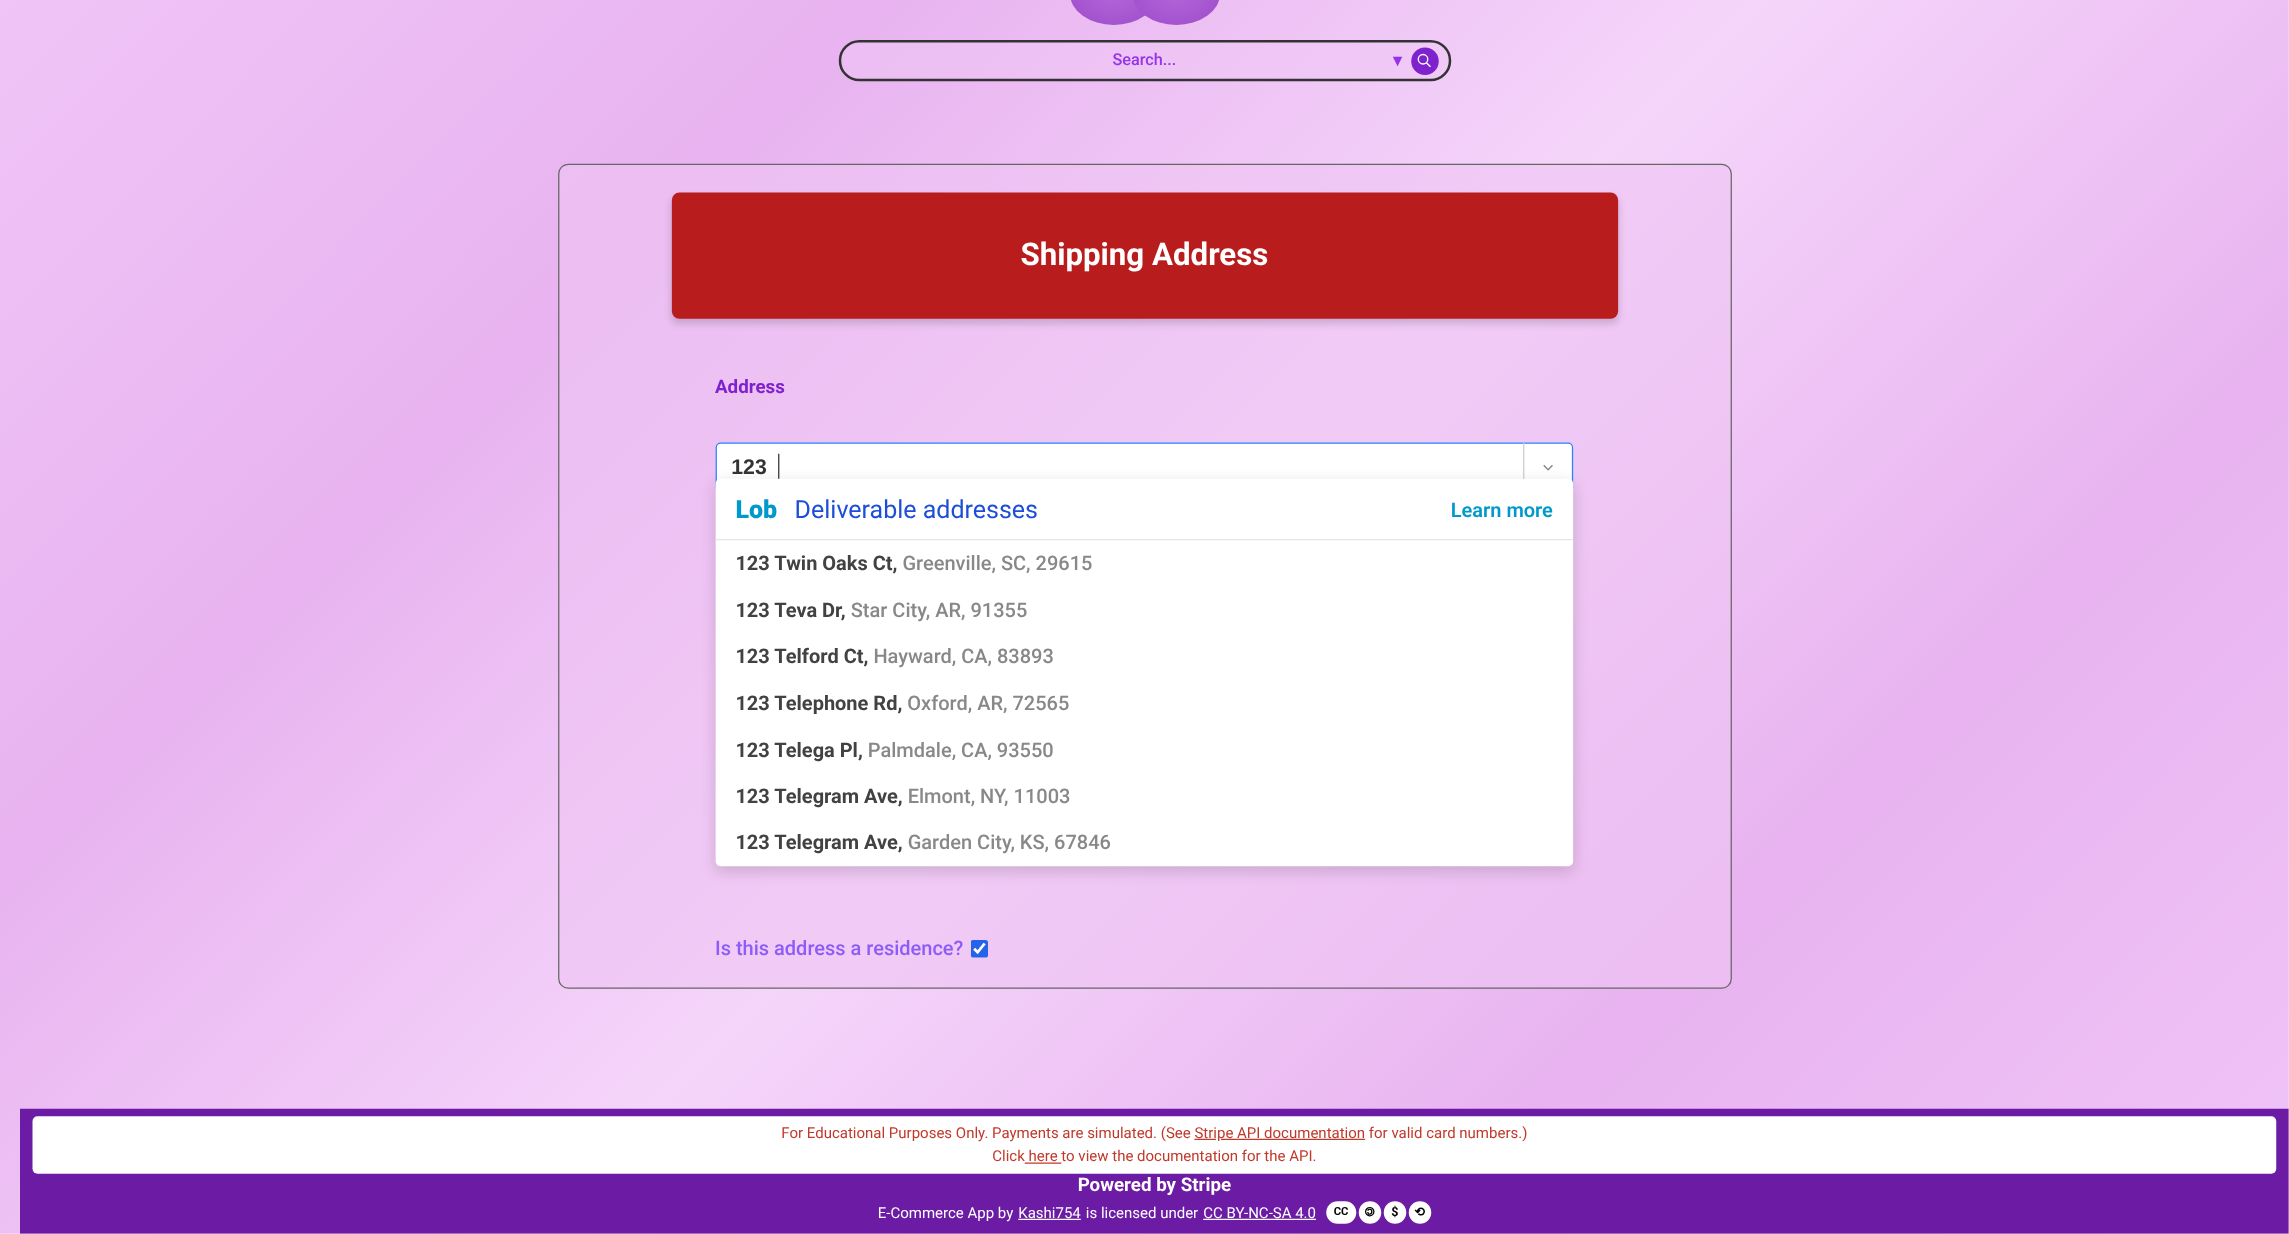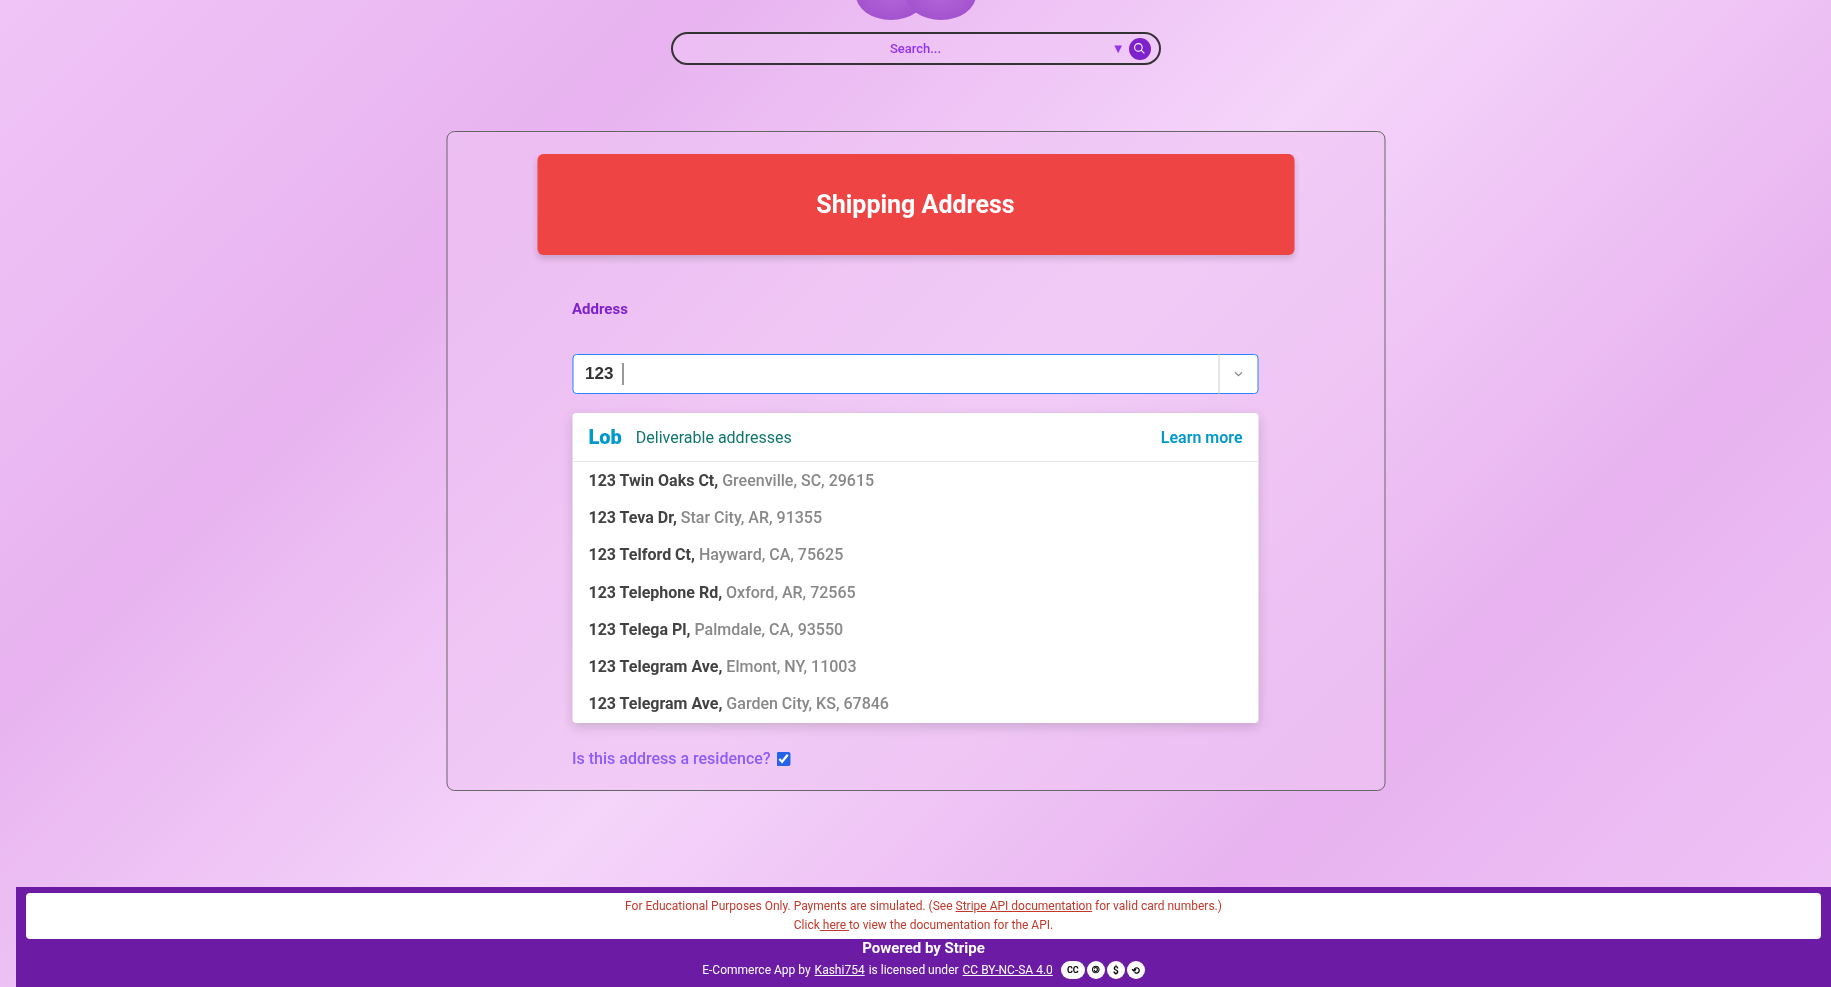--- a/index.html
+++ b/index.html
@@ -102,21 +102,21 @@
       transform: translateX(-50%);
       width: 939px;
       min-height: 660px;
       background: rgba(238, 196, 244, 0.6);
       border: 1px solid #666;
       border-radius: 8px;
       padding: 22px 90px;
     }
     
     .card-header {
-      background: #ef4444;
+      background: #b91c1c;
       color: white;
       padding: 36px 0;
       border-radius: 6px;
       text-align: center;
       font-size: 25px;
       font-weight: 700;
       box-shadow: 0 4px 6px rgba(0,0,0,0.15);
       margin-bottom: 45px;
     }
     
@@ -181,21 +181,21 @@
     .dropdown-arrow svg {
       width: 14px;
       height: 14px;
       stroke: #888;
       fill: none;
       stroke-width: 2;
     }
     
     .suggestions-dropdown {
       position: absolute;
-      top: 59px;
+      top: 29px;
       left: 0;
       right: 0;
       background: white;
       border-radius: 4px;
       box-shadow: 0 4px 12px rgba(0,0,0,0.15);
       overflow: hidden;
       z-index: 10;
     }
     
     .suggestions-inner {
@@ -211,22 +211,22 @@
     }
     
     .lob-logo {
       font-size: 20px;
       font-weight: 900;
       color: #0099cc;
       margin-right: 14px;
     }
     
     .suggestions-subtitle {
-      color: #0f766e;
-      font-size: 16px;
+      color: #1d4ed8;
+      font-size: 20px;
       flex: 1;
     }
     
     .learn-more {
       color: #0099cc;
       font-size: 16px;
       font-weight: 600;
       cursor: pointer;
     }
     
@@ -398,21 +398,21 @@
       <div class="suggestions-dropdown">
         <div class="suggestions-inner">
           <div class="suggestions-header">
             <span class="lob-logo">Lob</span>
             <span class="suggestions-subtitle">Deliverable addresses</span>
             <span class="learn-more">Learn more</span>
           </div>
           <div id="suggestion-list">
               <div class="suggestion-item"><span class="suggestion-primary">123 Twin Oaks Ct,</span> <span class="suggestion-secondary">Greenville, SC, 29615</span></div>
               <div class="suggestion-item"><span class="suggestion-primary">123 Teva Dr,</span> <span class="suggestion-secondary">Star City, AR, 91355</span></div>
-              <div class="suggestion-item"><span class="suggestion-primary">123 Telford Ct,</span> <span class="suggestion-secondary">Hayward, CA, 75625</span></div>
+              <div class="suggestion-item"><span class="suggestion-primary">123 Telford Ct,</span> <span class="suggestion-secondary">Hayward, CA, 83893</span></div>
               <div class="suggestion-item"><span class="suggestion-primary">123 Telephone Rd,</span> <span class="suggestion-secondary">Oxford, AR, 72565</span></div>
               <div class="suggestion-item"><span class="suggestion-primary">123 Telega Pl,</span> <span class="suggestion-secondary">Palmdale, CA, 93550</span></div>
               <div class="suggestion-item"><span class="suggestion-primary">123 Telegram Ave,</span> <span class="suggestion-secondary">Elmont, NY, 11003</span></div>
               <div class="suggestion-item"><span class="suggestion-primary">123 Telegram Ave,</span> <span class="suggestion-secondary">Garden City, KS, 67846</span></div>
               <div class="suggestion-item"> </div>
             </div>
         </div>
       </div>
     </div>
 

